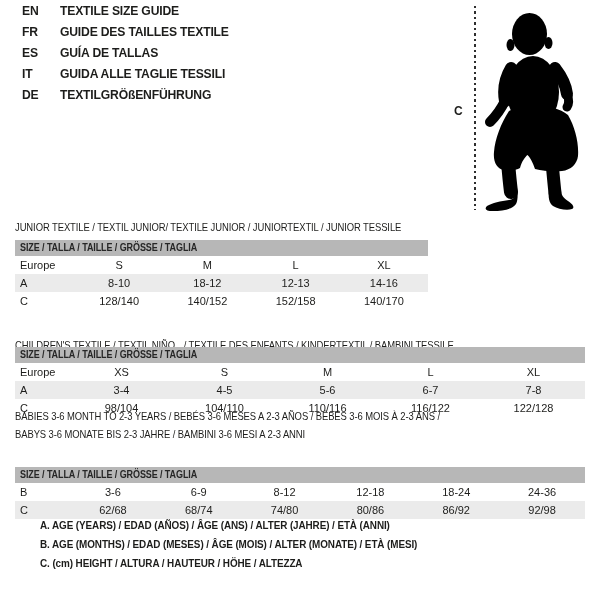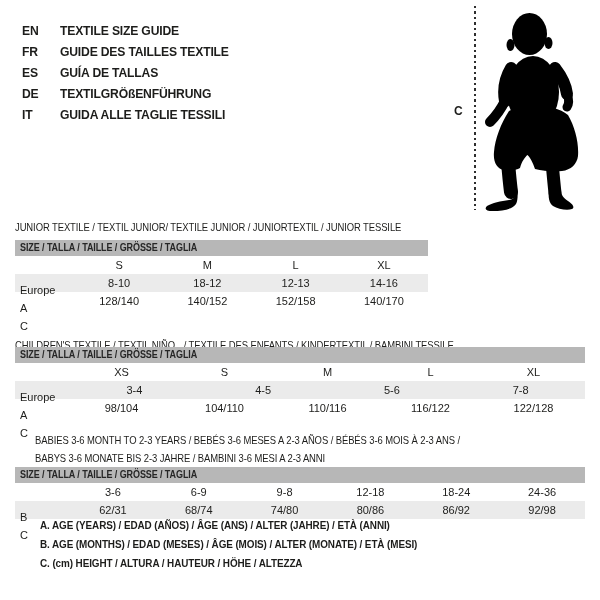--- a/index.html
+++ b/index.html
@@ -3,49 +3,49 @@
 <meta charset="utf-8">
 <style>
   html,body{margin:0;padding:0;background:#fff;}
   .canvas{
     position:relative;width:600px;height:600px;background:#ffffff;
     font-family:"Liberation Sans", sans-serif;color:#1d1d1b;overflow:hidden;
   }
   .cond{display:inline-block;transform:scaleX(0.9);transform-origin:0 50%;white-space:nowrap;}
 
   
-  .lang-block{position:absolute;top:20px;left:22px;}
+  .lang-block{position:absolute;top:0;left:22px;}
   .lang-row{display:flex;height:21px;align-items:center;font-weight:700;font-size:13.5px;letter-spacing:-0.2px;}
   .lang-code{width:38px;flex:0 0 38px;}
 
   
   .figure{position:absolute;top:4px;left:452px;width:148px;height:208px;}
   .measure-label{position:absolute;left:2px;top:100px;font-weight:700;font-size:12px;}
   .dotted-line{
     position:absolute;left:22px;top:2px;height:204px;width:2px;
     background-image:repeating-linear-gradient(to bottom,#2e2e2e 0px,#2e2e2e 2.5px,transparent 2.5px,transparent 5.5px);
   }
   .baby-svg{position:absolute;left:32px;top:0;}
 
   
   .section-title{position:absolute;left:15px;font-weight:400;font-size:10.5px;letter-spacing:-0.1px;line-height:17.5px;}
   #t1-title{top:219px;}
   #t2-title{top:337px;}
-  #t3-title{top:432px;margin-left:20px;}
+  #t3-title{top:408px;}
   .sub{font-size:7.5px;vertical-align:sub;}
 
   
   .size-table{position:absolute;left:15px;}
   #table1{top:240px;width:413px;}
   #table2{top:347px;width:570px;}
   #table3{top:467px;width:570px;}
   .thead{height:16px;line-height:16px;background:#b7b7b7;font-weight:700;font-size:10px;padding-left:5px;color:#262626;letter-spacing:-0.1px;}
   .trow{display:flex;height:18px;line-height:18px;font-size:11px;}
   .trow.shade{background:#ebebeb;}
-  .tlabel{flex:0 0 55px;padding-left:5px;margin-top:25px;}
+  .tlabel{flex:0 0 55px;padding-left:5px;}
   #table2 .tlabel,#table3 .tlabel{flex:0 0 50px;}
   .tcell{flex:1;text-align:center;}
 
   
   .footnotes{position:absolute;left:20px;top:516px;margin-left:20px;}
   .footnote{height:19px;line-height:19px;font-weight:700;font-size:11px;letter-spacing:-0.1px;}
 </style>
 </head>
 <body>
 
@@ -58,26 +58,26 @@
     </div>
     <div class="lang-row">
       <span class="lang-code"><span class="cond">FR</span></span>
       <span class="cond">GUIDE DES TAILLES TEXTILE</span>
     </div>
     <div class="lang-row">
       <span class="lang-code"><span class="cond">ES</span></span>
       <span class="cond">GUÍA DE TALLAS</span>
     </div>
     <div class="lang-row">
+      <span class="lang-code"><span class="cond">IT</span></span>
+      <span class="cond">GUIDA ALLE TAGLIE TESSILI</span>
+    </div>
+    <div class="lang-row">
       <span class="lang-code"><span class="cond">DE</span></span>
       <span class="cond">TEXTILGRÖßENFÜHRUNG</span>
-    </div>
-    <div class="lang-row">
-      <span class="lang-code"><span class="cond">IT</span></span>
-      <span class="cond">GUIDA ALLE TAGLIE TESSILI</span>
     </div>
   </div>
 
   <div class="figure">
     <span class="measure-label">C</span>
     <div class="dotted-line"></div>
     <svg class="baby-svg" width="115" height="208" viewBox="0 0 115 208" xmlns="http://www.w3.org/2000/svg">
       <g fill="#000000">
         <ellipse cx="45.5" cy="30" rx="17.5" ry="21"></ellipse>
         <ellipse cx="26.5" cy="41" rx="4" ry="6"></ellipse>
@@ -135,20 +135,21 @@
       <span class="tcell">S</span>
       <span class="tcell">M</span>
       <span class="tcell">L</span>
       <span class="tcell">XL</span>
     </div>
     <div class="trow shade">
       <span class="tlabel">A</span>
       <span class="tcell">3-4</span>
       <span class="tcell">4-5</span>
       <span class="tcell">5-6</span>
+      <span class="tcell">6-7</span>
       <span class="tcell">7-8</span>
     </div>
     <div class="trow">
       <span class="tlabel">C</span>
       <span class="tcell">98/104</span>
       <span class="tcell">104/110</span>
       <span class="tcell">110/116</span>
       <span class="tcell">116/122</span>
       <span class="tcell">122/128</span>
     </div>
@@ -157,28 +158,28 @@
   <div class="section-title" id="t3-title">
     <span class="cond">BABIES 3-6 MONTH TO 2-3 YEARS / BEBÉS 3-6 MESES A 2-3 AÑOS / BÉBÉS 3-6 MOIS À 2-3 ANS /</span><br>
     <span class="cond">BABYS 3-6 MONATE BIS 2-3 JAHRE / BAMBINI 3-6 MESI A 2-3 ANNI</span>
   </div>
   <div class="size-table" id="table3">
     <div class="thead"><span class="cond">SIZE / TALLA / TAILLE / GRÖSSE / TAGLIA</span></div>
     <div class="trow">
       <span class="tlabel">B</span>
       <span class="tcell">3-6</span>
       <span class="tcell">6-9</span>
-      <span class="tcell">9-8</span>
+      <span class="tcell">8-12</span>
       <span class="tcell">12-18</span>
       <span class="tcell">18-24</span>
       <span class="tcell">24-36</span>
     </div>
     <div class="trow shade">
       <span class="tlabel">C</span>
-      <span class="tcell">62/31</span>
+      <span class="tcell">62/68</span>
       <span class="tcell">68/74</span>
       <span class="tcell">74/80</span>
       <span class="tcell">80/86</span>
       <span class="tcell">86/92</span>
       <span class="tcell">92/98</span>
     </div>
   </div>
 
   <div class="footnotes">
     <div class="footnote"><span class="cond">A. AGE (YEARS) / EDAD (AÑOS) / ÂGE (ANS) / ALTER (JAHRE) / ETÀ (ANNI)</span></div>

